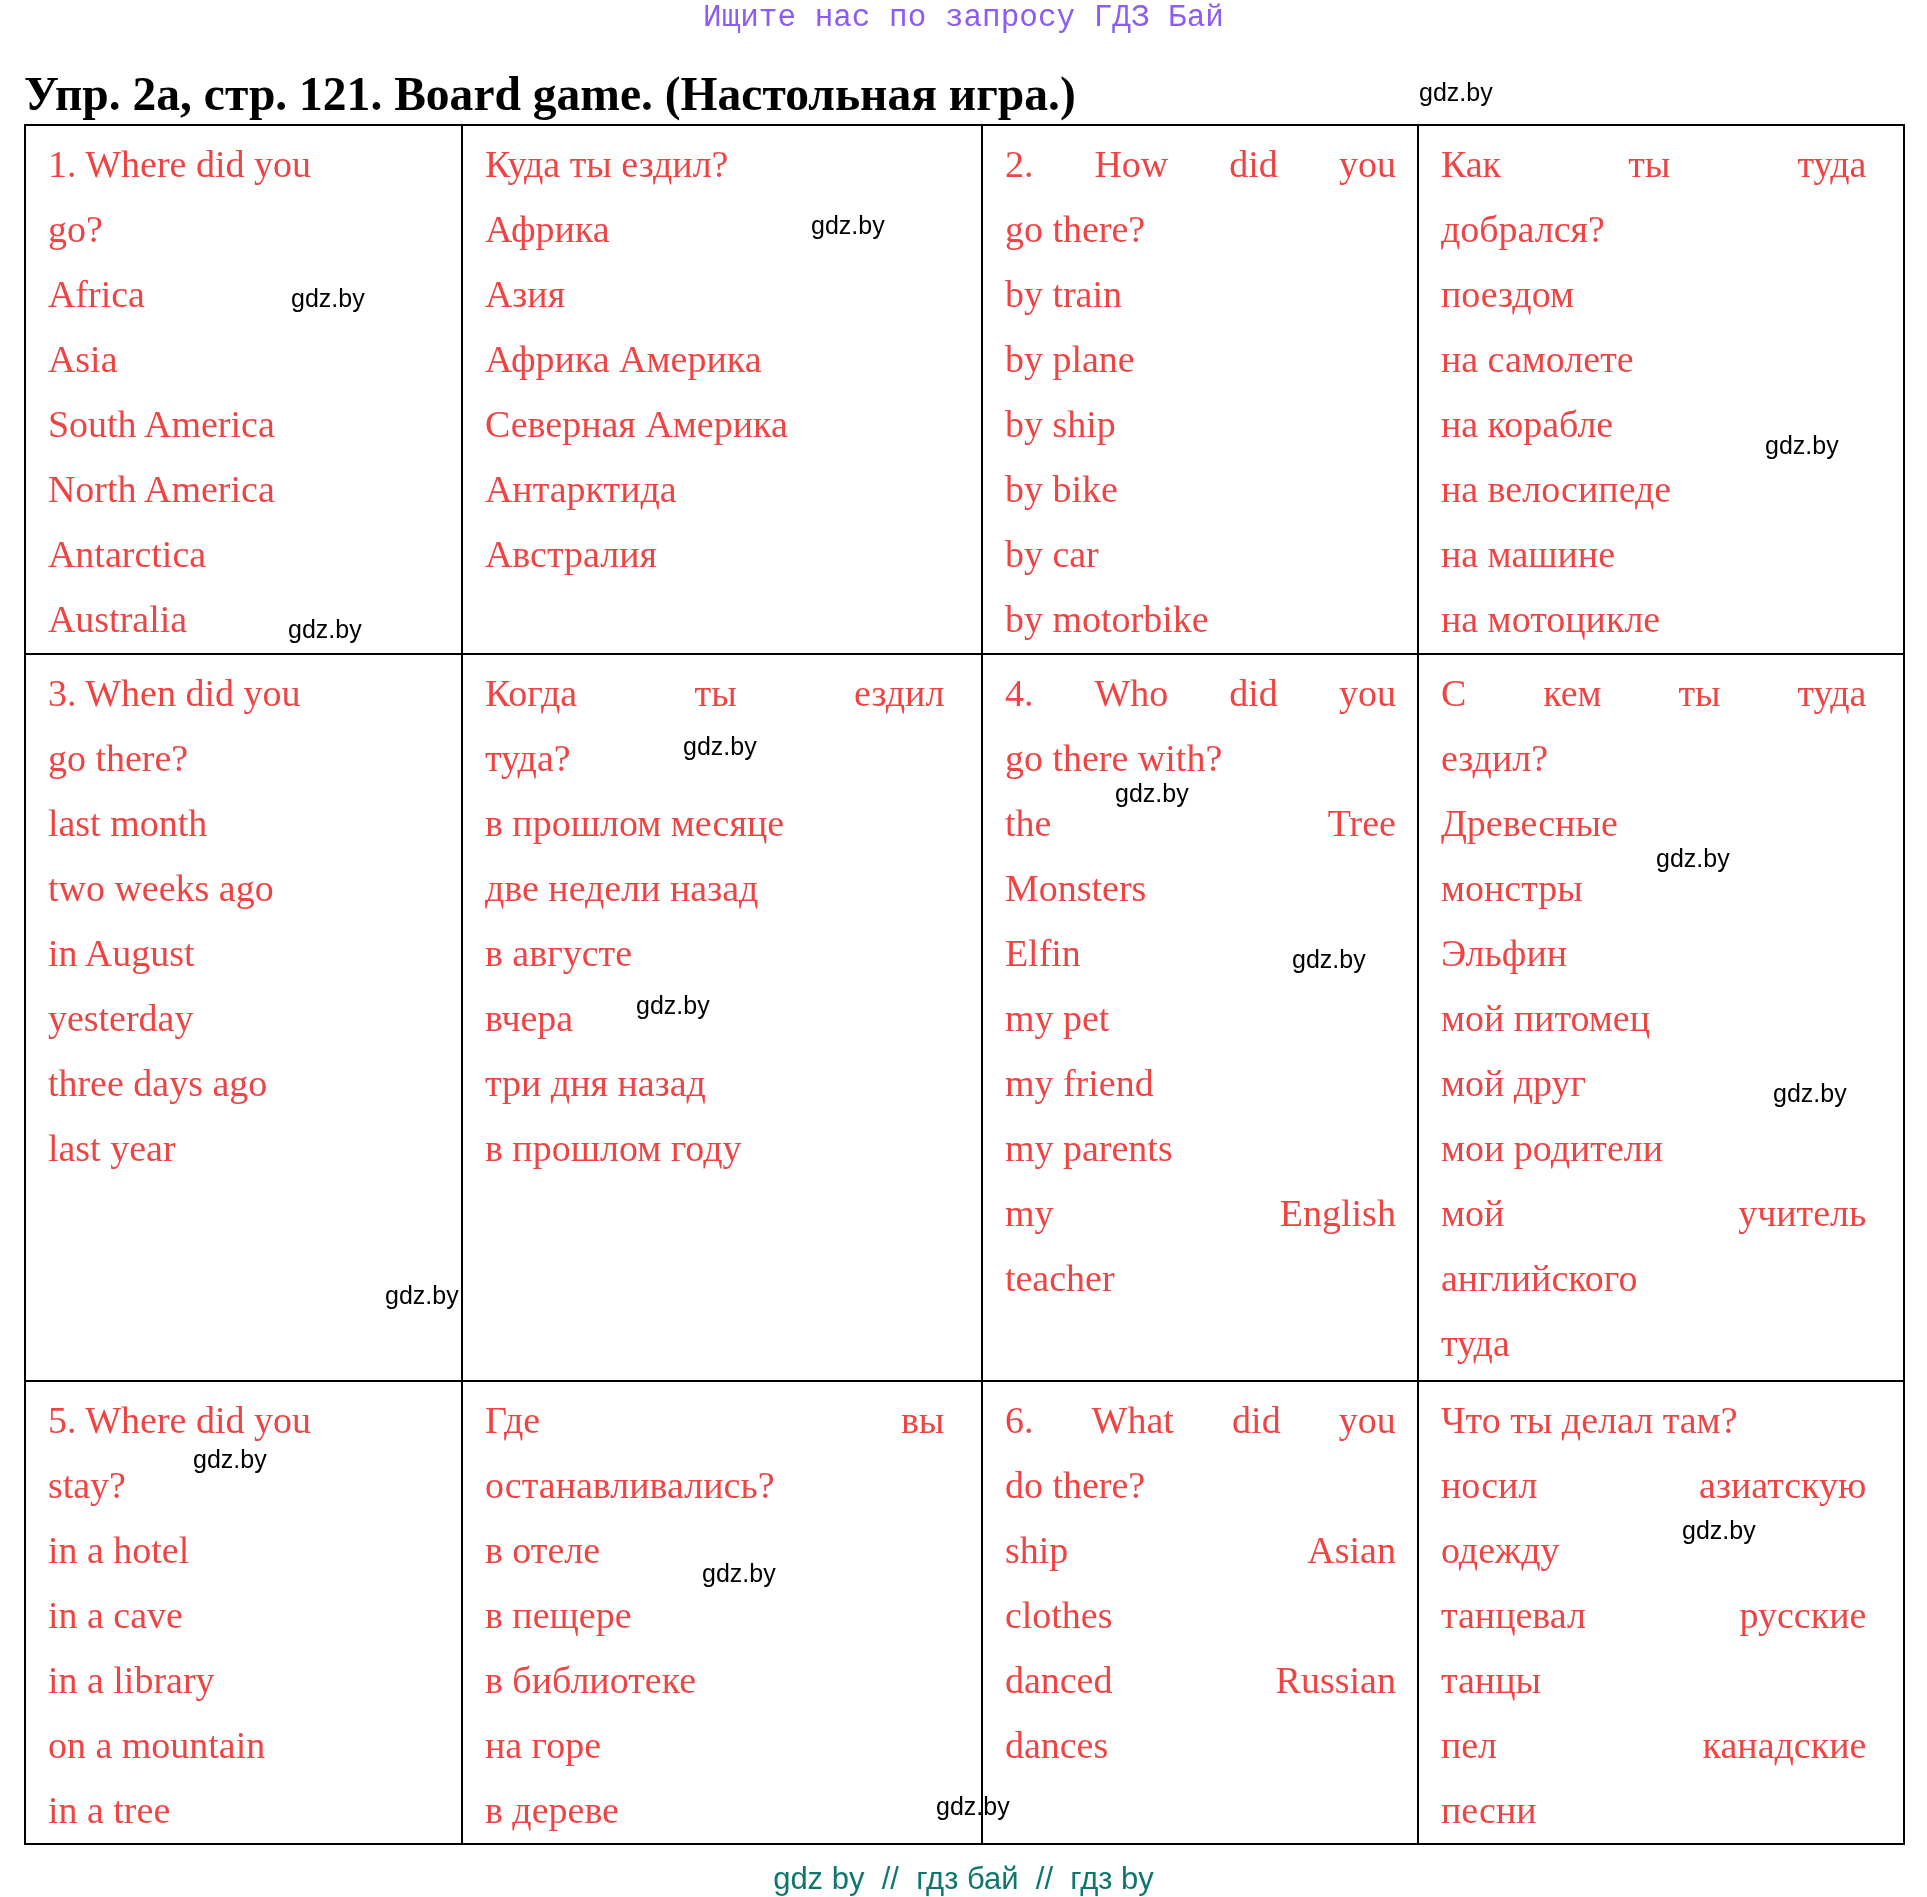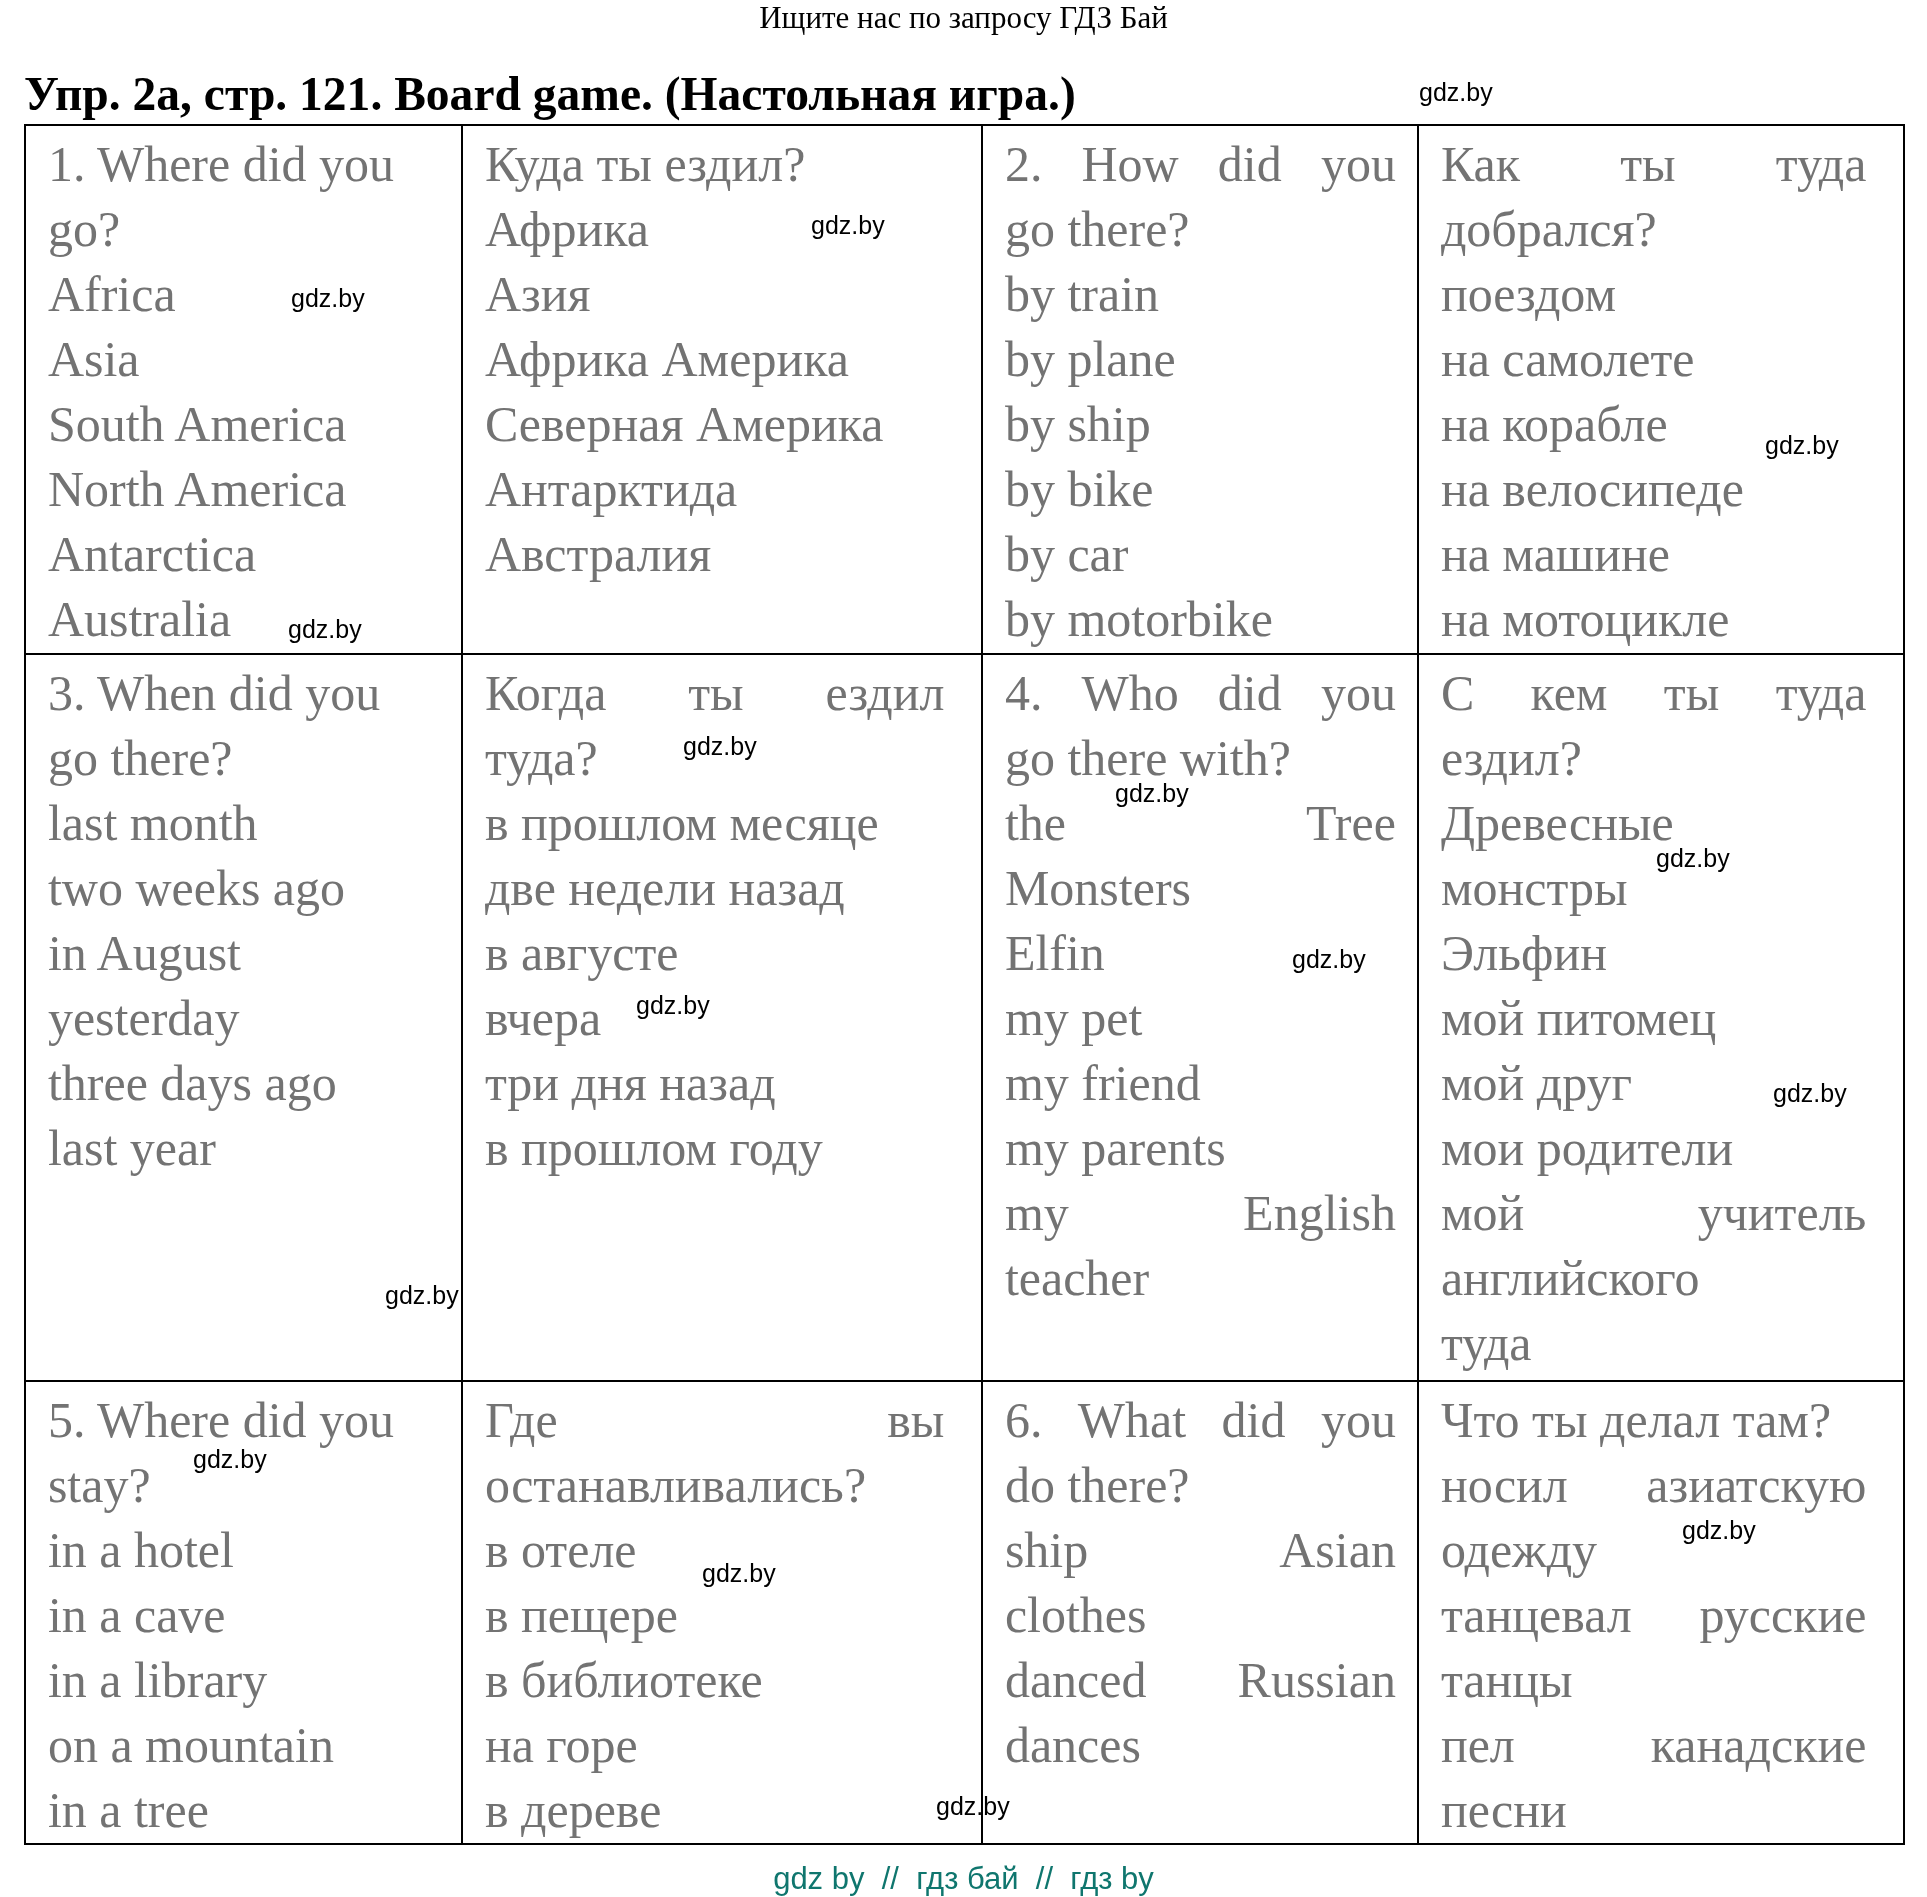--- a/index.html
+++ b/index.html
@@ -1,41 +1,41 @@
 <!DOCTYPE html>
 <html><head>
 <meta charset="utf-8">
 <style>
   html, body { margin: 0; padding: 0; background: #ffffff; }
   body { width: 1927px; height: 1898px; position: relative; overflow: hidden; }
   .top-banner {
     position: absolute; left: 0; top: 0; width: 1927px; height: 39px;
-    text-align: center; font-family: Liberation Serif, serif;
-    font-size: 31px; line-height: 35px; color: #000000;
+    text-align: center; font-family: Liberation Mono, monospace;
+    font-size: 31px; line-height: 35px; color: #8b5cf6;
   }
   .title {
     position: absolute; left: 24.4px; top: 64px;
     font-family: "Liberation Serif", serif; font-weight: bold;
     font-size: 49px; line-height: 59px; color: #000; white-space: nowrap;
     transform: scaleX(0.97); transform-origin: left top;
   }
   .title-mark {
     position: absolute; left: 1419px; top: 78px;
     font-family: "Liberation Sans", sans-serif; font-size: 25px; color: #000;
   }
   table.board {
     position: absolute; left: 24.4px; top: 124px;
     width: 1878px; border-collapse: collapse; table-layout: fixed;
     border-top: 2.9px solid #000; border-bottom: 2.9px solid #000;
   }
   table.board td {
     border: 2px solid #000; vertical-align: top; position: relative;
     padding: 5.9px 21.5px 0 21.5px;
-    font-family: "Liberation Serif", serif; font-size: 50px; line-height: 65px;
-    color: #737373;
+    font-family: "Liberation Serif", serif; font-size: 38px; line-height: 65px;
+    color: #ef4444;
   }
   table.board td.ru { padding-left: 21.5px; padding-right: 37px; }
   .line { display: block; white-space: nowrap; }
   .line.just { display: flex; justify-content: space-between; }
   .wm {
     position: absolute; font-family: "Liberation Sans", sans-serif;
     font-size: 25px; line-height: 27px; color: #000;
   }
   .footer {
     position: absolute; left: 0; top: 1861px; width: 1927px; text-align: center;

